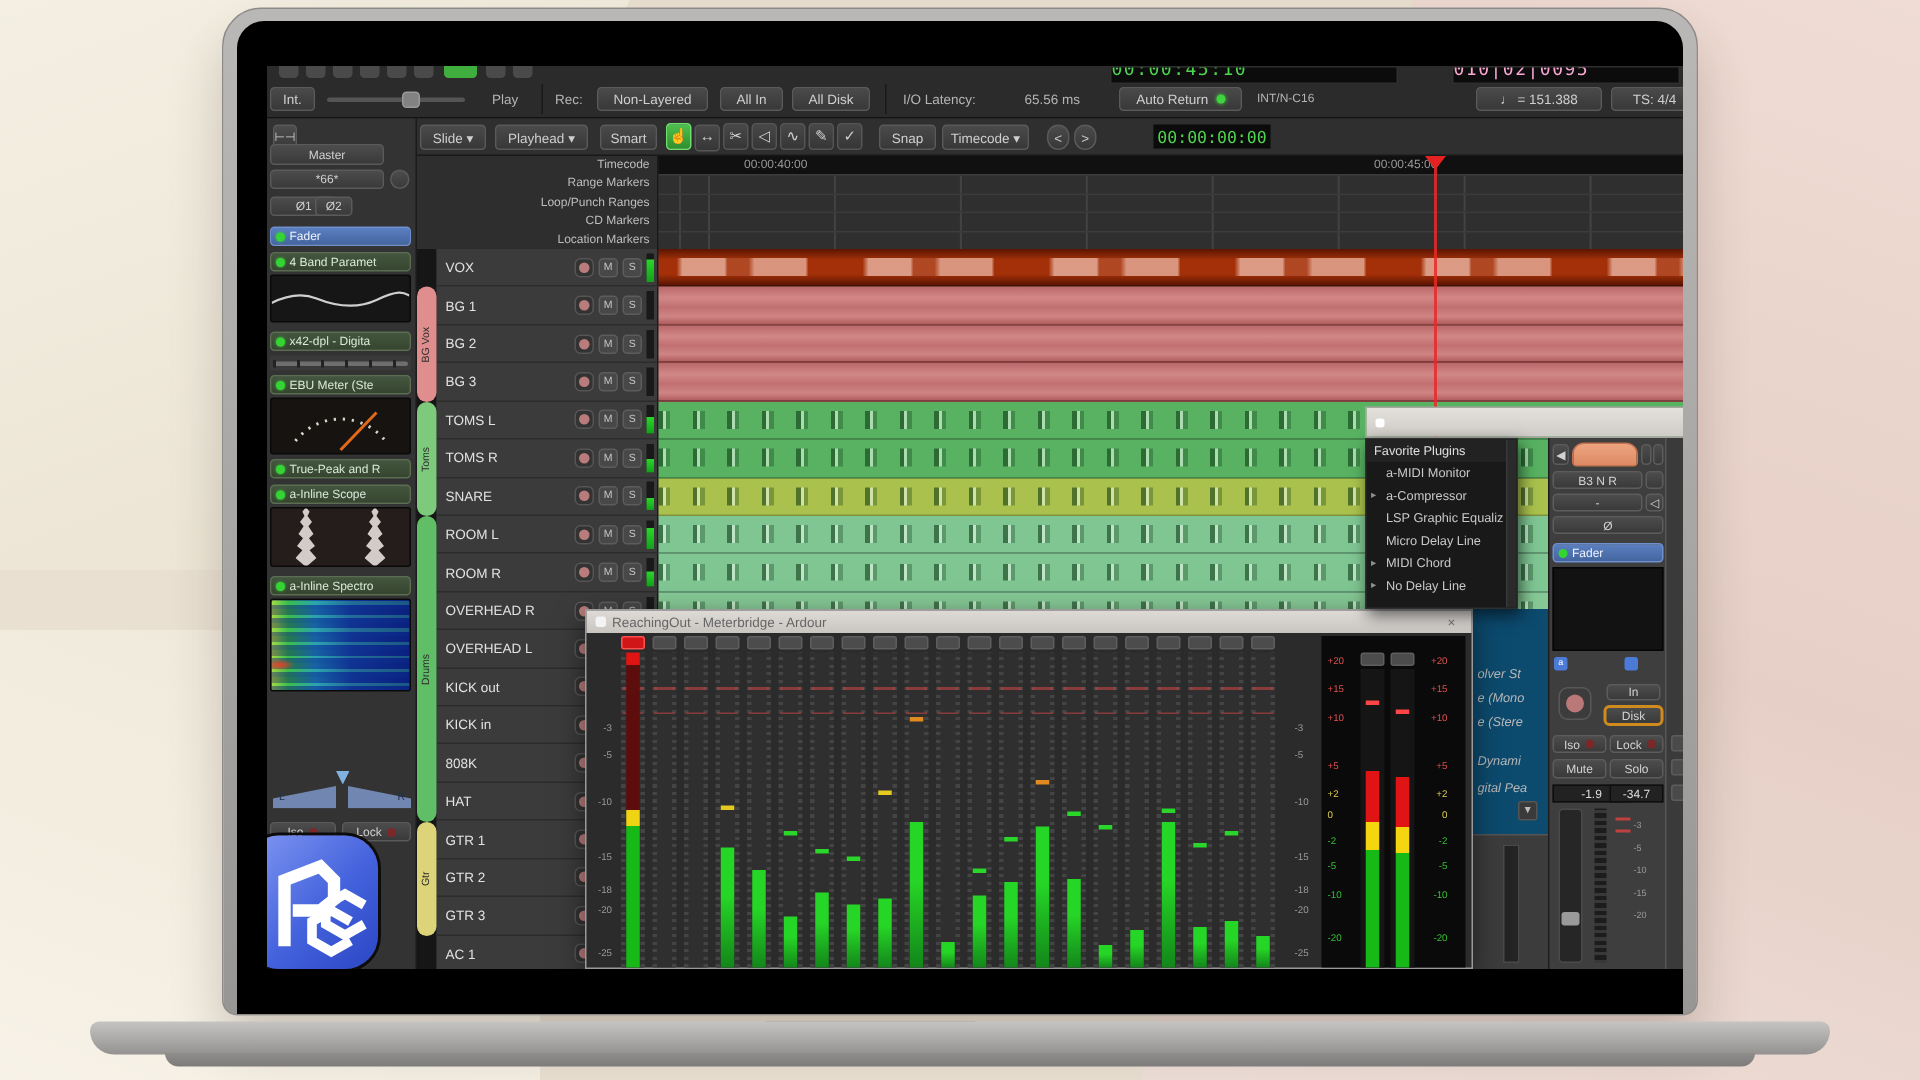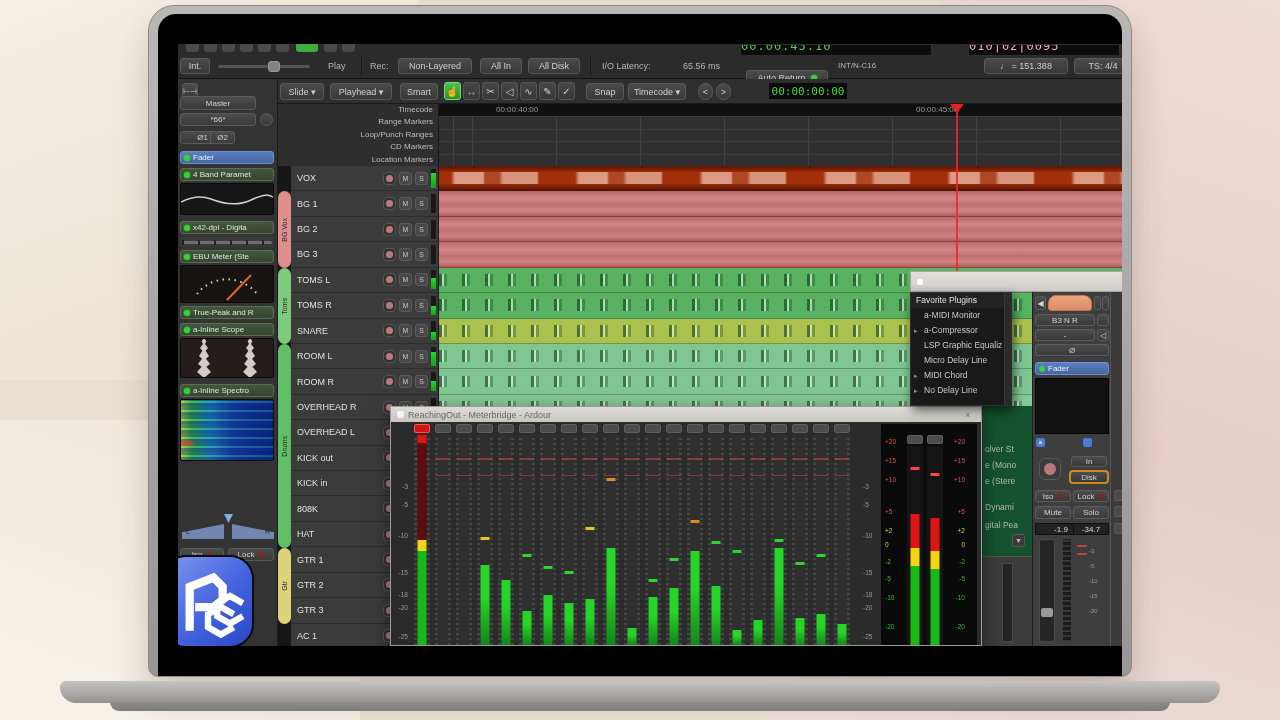--- a/index.html
+++ b/index.html
@@ -190,21 +190,21 @@
     background:linear-gradient(#e4e1dd,#cfccc8); border:1px solid #a8a5a1; display:flex; align-items:center; }
   .winband .tdot { width:6px; height:6px; background:#fff; border-radius:2px; margin-left:6px; }
   .favmenu { position:absolute; left:732px; top:248px; width:102px; height:114px; z-index:6;
     background:#191919; border:1px solid #2f2f2f; box-shadow:2px 4px 10px rgba(0,0,0,.6); overflow:hidden; }
   .mhead { height:15px; line-height:15px; padding-left:5px; color:#e0e0e0; font-size:8.5px; background:#222; }
   .mitem { height:15px; line-height:15px; padding-left:13px; color:#c9c9c9; font-size:8.5px;
     white-space:nowrap; position:relative; }
   .mitem .arrow { position:absolute; left:3px; top:0; font-size:7px; color:#8f8f8f; }
   .mitem.has-arrow .arrow::before { content:"▸"; }
   .mscroll { position:absolute; right:0; top:0; bottom:0; width:7px; background:#2a2a2a; border-left:1px solid #383838; }
-  .fragcol { position:absolute; left:804px; top:362px; width:50px; height:240px; z-index:4; background:#14532d; overflow:hidden; }
+  .fragcol { position:absolute; left:804px; top:362px; width:50px; height:240px; z-index:4; background:#0c4a6e; overflow:hidden;font-style:italic; }
   .frag { position:absolute; left:3px; font-size:8.5px; color:#b8b8b8; white-space:nowrap; }
   .fragscroll { position:absolute; left:30px; top:128px; width:13px; height:13px; background:#3a3a3a;
     border:1px solid #555; border-radius:2px; color:#bbb; font-size:7px; text-align:center; line-height:12px; }
   .fragfader { position:absolute; left:0; top:150px; width:50px; height:90px; background:#3c3c3c; border-top:1px solid #555; }
   .fragfader::before { content:""; position:absolute; left:20px; top:6px; bottom:4px; width:9px; background:#242424;
     border:1px solid #4a4a4a; }
 
   
   .strip { position:absolute; left:854px; top:248px; width:78px; height:354px; z-index:5;
     background:#3e3e3e; border-left:1px solid #1e1e1e; font-size:8px; }
@@ -269,21 +269,21 @@
           </span>
     <span class="tlabel" style="left:150px">Play</span>
     <span class="tsep" style="left:183px"></span>
     <span class="tlabel" style="left:192px">Rec:</span>
     <span class="btn abs" style="left:220px;top:14px;width:74px;height:16px">Non-Layered</span>
     <span class="btn abs" style="left:302px;top:14px;width:42px;height:16px">All In</span>
     <span class="btn abs" style="left:350px;top:14px;width:52px;height:16px">All Disk</span>
     <span class="tsep" style="left:412px"></span>
     <span class="tlabel" style="left:424px">I/O Latency:</span>
     <span class="tlabel" style="left:505px">65.56 ms</span>
-    <span class="btn abs" style="left:568px;top:26px;width:82px;height:16px">
+    <span class="btn abs" style="left:568px;top:14px;width:82px;height:16px">
       <span>Auto Return</span>
             <span class="led"></span>
     </span>
     <span class="clockbox clock-green" style="left:562px;width:192px">
             <span>00:00:45:10</span>
           </span>
     <span class="tlabel" style="left:660px;font-size:8px">INT/N-C16</span>
     <span class="clockbox clock-amber" style="left:790px;width:152px">
             <span>010|02|0095</span>
           </span>

